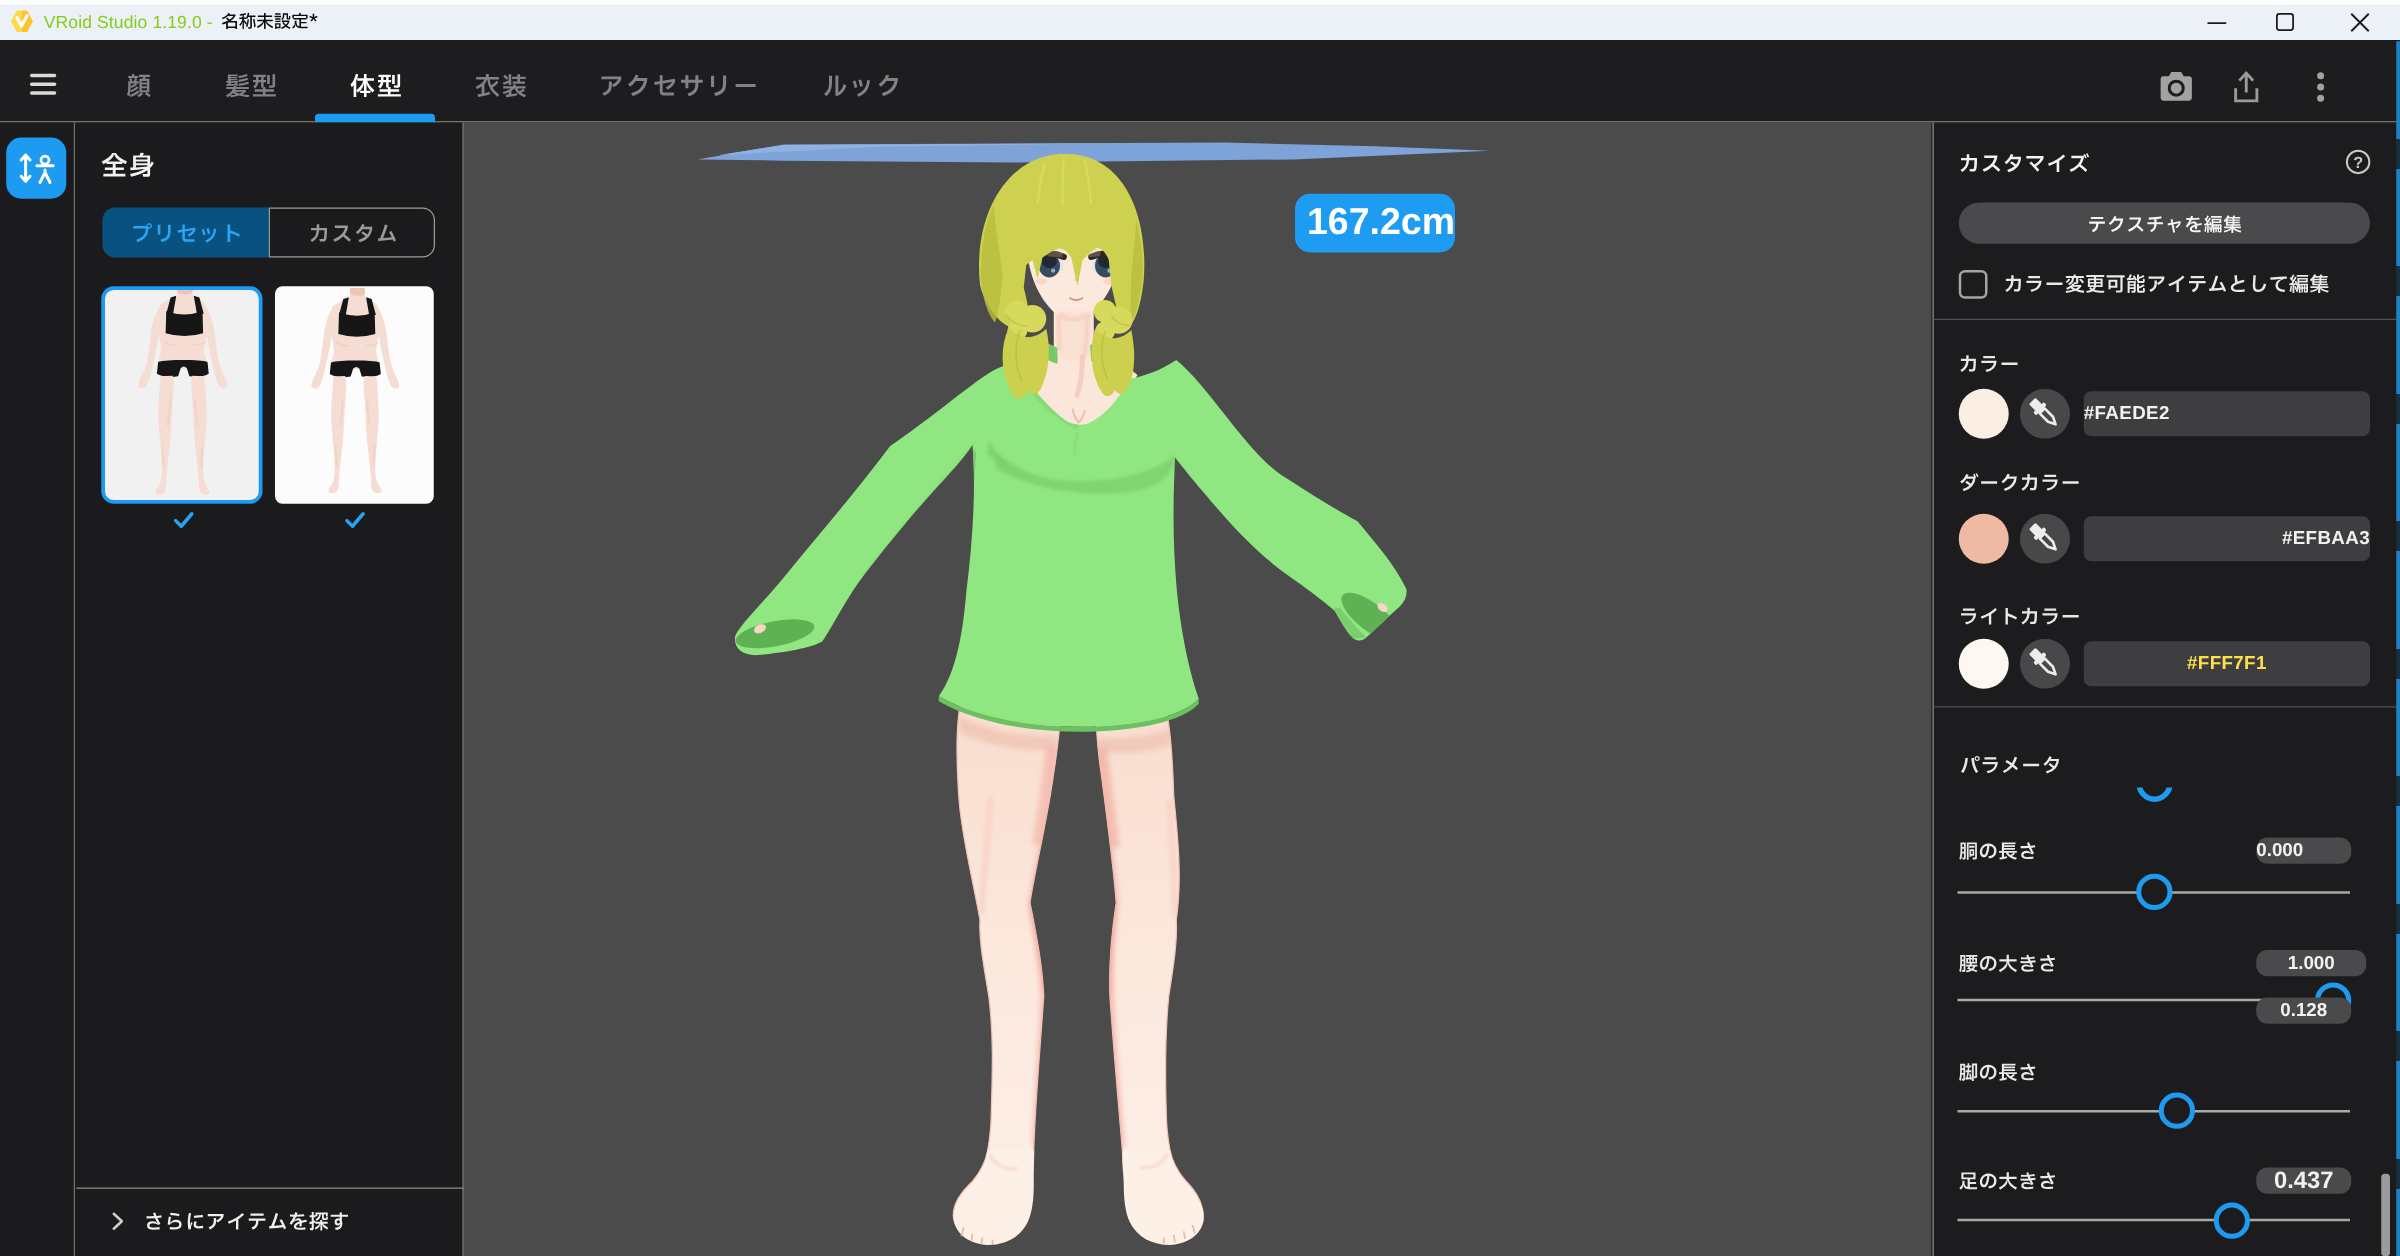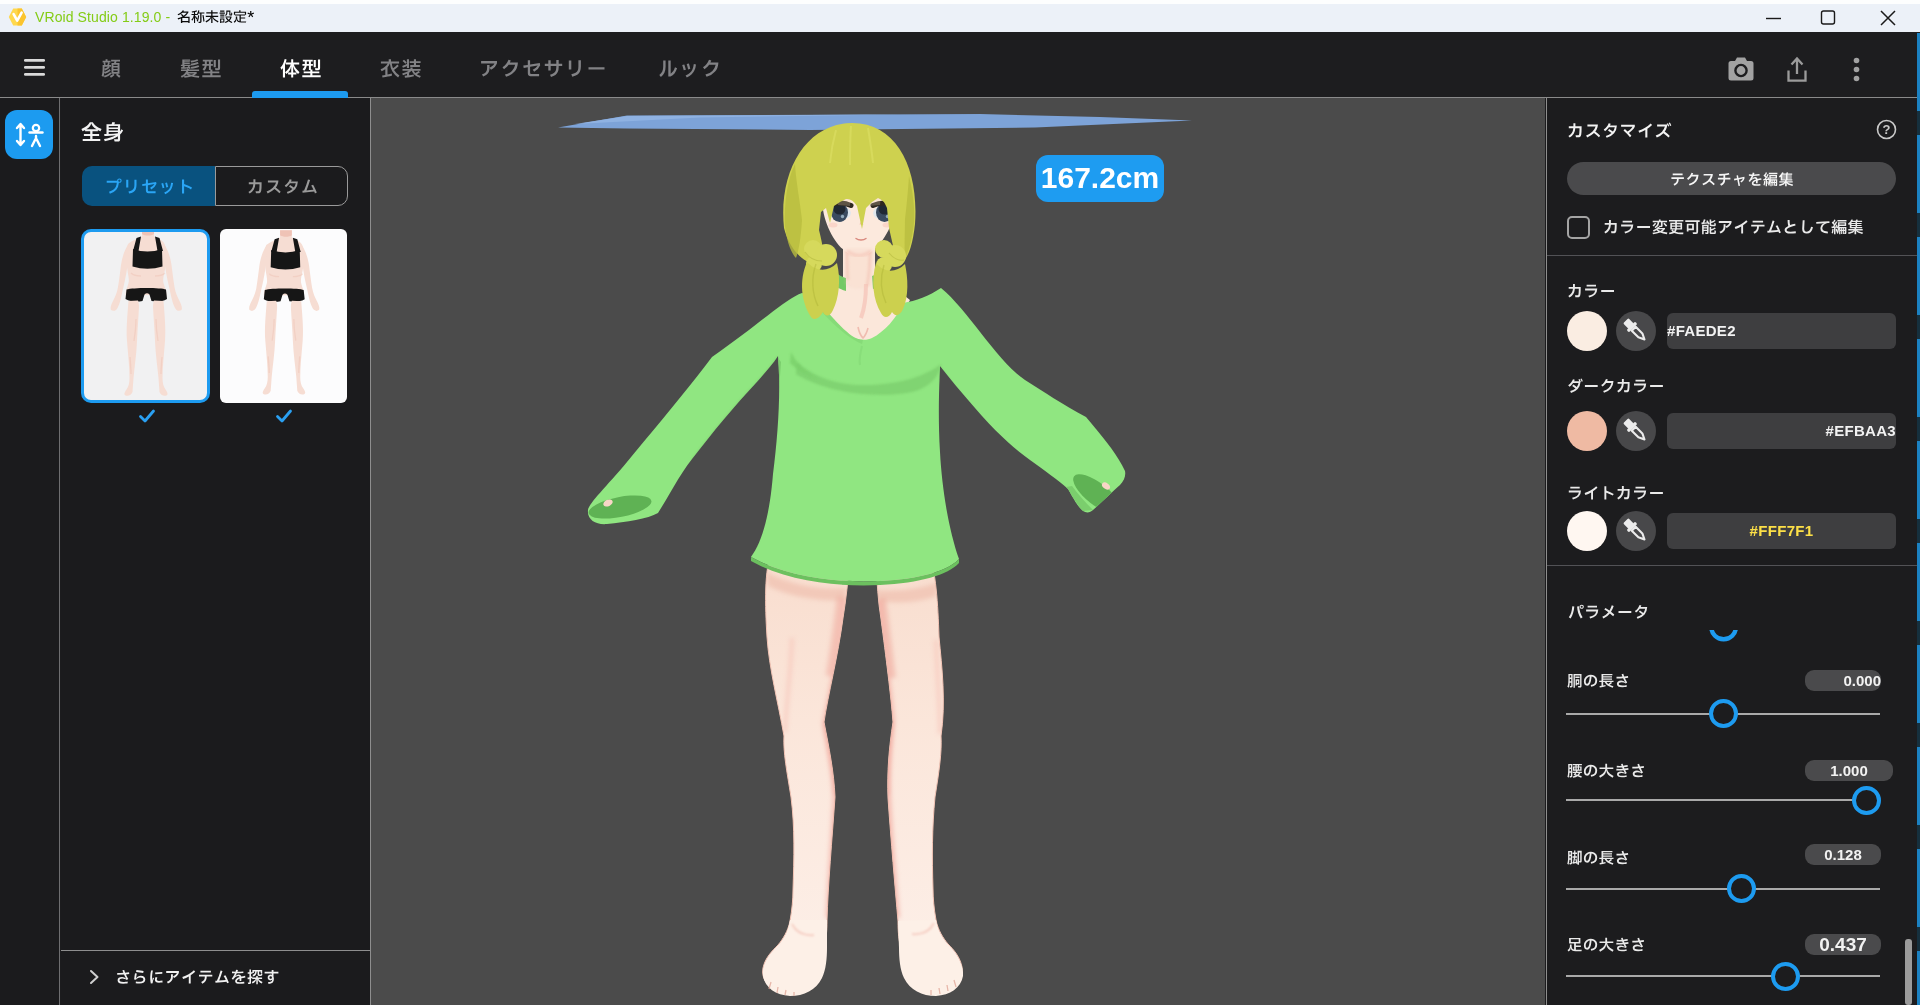--- a/index.html
+++ b/index.html
@@ -335,21 +335,21 @@
 <path d="M807 262 C799 280 801 302 811 317 C814 321 819 319 823 312 C825 317 830 317 833 310 C839 298 841 280 837 263 C828 272 816 272 807 262 Z" fill="#ccd04e"></path>
 <path d="M876 263 C871 280 873 300 881 313 C884 319 889 318 892 312 C895 317 900 316 903 309 C909 296 908 278 905 264 C896 273 884 273 876 263 Z" fill="#ccd04e"></path>
 <g stroke="#aaae35" stroke-width="1.4" fill="none" opacity=".4">
 <path d="M816 264 C811 278 812 294 818 306"></path>
 <path d="M884 265 C880 278 881 292 886 303"></path>
 </g>
 <g stroke="#a5a932" stroke-width="1.2" fill="none" opacity=".4">
 <path d="M805 252 C809 258 816 261 822 261 M889 253 C893 258 899 261 904 260"></path>
 </g>
 </svg>
-<div class="abs" style="left:1036px;top:155px;width:128px;height:47px;background:#1e9cf1;border-radius:12px;color:#fff;font-weight:bold;font-size:30px;text-align:center;line-height:46px">167.2cm</div>
+<div class="abs" style="left:1036px;top:155px;width:128px;height:47px;background:#1e9cf1;border-radius:12px;color:#fff;font-weight:bold;font-size:30px;text-align:right;line-height:46px">167.2cm</div>
 
 <div class="abs" style="left:1546px;top:98px;width:374px;height:907px;background:#1c1c1e;border-left:1px solid #8e8e8e"></div>
 <div class="abs" style="left:1547px;top:255px;width:373px;height:1px;background:#525256"></div>
 <div class="abs" style="left:1547px;top:565px;width:373px;height:1px;background:#525256"></div>
 <svg style="position:absolute;left:1566.0px;top:119.5px" width="107" height="23" viewBox="0 0 107 23">
     <path fill="#f2f2f2" d="M9.4 6.3H15.6V7.6Q15.6 9.9 15.5 11.9Q15.3 13.8 15.2 14.8Q14.9 16.2 14.2 16.7Q13.5 17.2 12.1 17.2H10.0L9.5 15.2H11.7Q12.5 15.2 12.8 15.0Q13.2 14.7 13.2 14.0Q13.3 13.2 13.4 11.6Q13.5 10.0 13.5 8.7V8.2H9.3Q9.1 11.6 7.7 13.8Q6.3 16.0 3.7 17.6L2.4 15.9Q4.0 14.9 5.0 13.9Q6.0 12.9 6.6 11.5Q7.1 10.1 7.3 8.2H2.8V6.3H7.4V3.3H9.4Z M34.2 15.7 32.9 17.3Q30.5 15.0 28.0 13.1Q25.2 15.8 21.2 17.4L20.1 15.5Q24.0 14.1 26.3 11.8Q28.7 9.5 29.6 6.4H21.4V4.4H31.9Q31.9 5.6 31.5 7.2Q30.8 9.5 29.3 11.6Q31.9 13.5 34.2 15.7Z M50.9 5.4Q50.7 10.1 48.1 13.3Q45.4 16.5 40.7 17.7L39.8 15.9Q43.3 14.9 45.5 13.0Q43.7 11.6 42.0 10.4L43.2 8.9Q44.9 10.1 46.9 11.6Q48.3 9.8 48.8 7.3H42.9Q42.1 8.4 41.2 9.3Q40.3 10.3 39.0 11.3L37.7 9.6Q39.5 8.4 40.7 6.8Q42.0 5.2 42.7 3.2L44.7 3.7Q44.3 4.7 43.9 5.4Z M55.1 4.8H68.8V6.7Q68.0 8.5 66.4 10.1Q64.9 11.7 62.9 13.0Q64.5 14.7 65.4 15.8L64.0 17.3Q61.0 13.6 57.5 10.6L58.9 9.1Q60.3 10.3 61.5 11.6Q63.1 10.5 64.5 9.3Q65.8 8.0 66.5 6.8H55.1Z M86.1 5.0Q84.0 7.1 81.4 8.8V17.6H79.3V10.0Q76.4 11.6 73.3 12.7L72.4 10.7Q75.9 9.7 79.1 7.7Q82.4 5.8 84.7 3.5Z M103.9 2.5Q104.7 4.0 105.3 5.4L104.1 5.9Q103.5 4.3 102.7 2.9ZM98.7 11.6Q99.9 12.5 101.2 13.6Q102.6 14.8 103.8 15.9L102.5 17.5Q99.9 14.9 97.4 13.2Q94.8 15.9 90.8 17.5L89.7 15.6Q93.5 14.2 95.8 11.9Q98.1 9.6 98.9 6.6H91.1V4.6H101.2Q100.9 4.0 100.7 3.7L101.9 3.2Q102.8 4.7 103.3 6.1L102.1 6.6Q101.8 5.8 101.2 4.6Q101.2 5.9 100.8 7.4Q100.1 9.7 98.7 11.6Z"></path>
   </svg>
 <svg class="abs" style="left:1876px;top:119px" width="21" height="21" viewBox="0 0 21 21">
  <circle cx="10.5" cy="10.5" r="9" fill="none" stroke="#c9c9c9" stroke-width="1.6"></circle>
  <text x="10.5" y="15.2" text-anchor="middle" font-family="Liberation Sans" font-size="13" font-weight="bold" fill="#c9c9c9">?</text>
@@ -403,33 +403,33 @@
 <div class="abs" style="left:1667px;top:512.5px;width:229px;height:36px;background:#3e3e40;border-radius:6px;color:#fde047;font-size:15px;font-weight:bold;text-align:center;line-height:36px;letter-spacing:.3px">#FFF7F1</div>
 <svg style="position:absolute;left:1567.0px;top:602.0px" width="84" height="21" viewBox="0 0 84 21">
     <path fill="#e9e9e9" d="M12.6 4.7Q12.6 3.8 13.2 3.3Q13.8 2.7 14.7 2.7Q15.7 2.7 16.2 3.3Q16.8 3.8 16.8 4.7Q16.8 5.6 16.2 6.2Q15.7 6.7 14.7 6.7Q13.8 6.7 13.2 6.2Q12.6 5.6 12.6 4.7ZM15.7 4.9V4.6Q15.7 4.2 15.5 4.0Q15.2 3.7 14.7 3.7Q14.2 3.7 14.0 4.0Q13.7 4.2 13.7 4.6V4.9Q13.7 5.3 14.0 5.5Q14.2 5.7 14.7 5.7Q15.2 5.7 15.5 5.5Q15.7 5.3 15.7 4.9ZM1.8 15.3Q3.4 13.0 4.2 10.4Q5.0 7.8 5.3 4.3L7.3 4.4Q7.0 8.2 6.1 11.0Q5.3 13.9 3.6 16.4ZM12.1 4.3Q12.3 7.7 13.2 10.3Q14.0 12.9 15.6 15.3L13.8 16.4Q12.1 13.8 11.2 11.0Q10.3 8.1 10.1 4.4Z M20.6 3.7H30.0V5.5H20.6ZM19.1 7.6H31.3Q31.2 11.3 29.1 13.6Q27.0 15.8 23.2 16.5L22.4 14.7Q25.4 14.2 27.1 12.9Q28.7 11.6 29.2 9.4H19.1Z M46.2 14.2Q44.7 12.8 42.9 11.4Q40.4 14.7 36.4 16.4L35.3 14.7Q39.0 13.2 41.4 10.2Q39.4 8.8 37.3 7.6L38.4 6.0Q40.5 7.2 42.5 8.6Q43.8 6.4 44.8 3.3L46.7 3.9Q45.6 7.3 44.0 9.8Q45.9 11.3 47.3 12.6Z M64.3 10.9H51.5V8.9H64.3Z M80.2 5.1Q80.1 9.5 77.6 12.5Q75.0 15.5 70.6 16.7L69.7 14.9Q73.1 14.0 75.2 12.3Q73.5 10.9 71.8 9.8L73.0 8.4Q74.6 9.5 76.4 10.9Q77.7 9.2 78.2 6.8H72.7Q72.0 7.9 71.1 8.8Q70.3 9.7 69.0 10.6L67.8 9.1Q69.5 7.9 70.7 6.4Q71.8 4.8 72.6 3.0L74.4 3.5Q74.0 4.4 73.7 5.1Z"></path>
   </svg>
 <svg class="abs" style="left:1707px;top:629.5px" width="34" height="14" viewBox="0 0 34 14">
  <circle cx="16.6" cy="-3" r="12.3" fill="none" stroke="#1d9bf0" stroke-width="4.4"></circle>
 </svg>
 <svg style="position:absolute;left:1566.0px;top:671.0px" width="65" height="21" viewBox="0 0 65 21">
     <path fill="#e9e9e9" d="M2.4 2.9H6.6V14.8Q6.6 15.7 6.3 16.1Q5.9 16.5 5.1 16.5H4.2L3.7 15.0H5.2V11.8H3.7Q3.6 13.4 3.4 14.6Q3.2 15.7 2.8 16.8L1.4 15.7Q2.0 14.3 2.2 12.6Q2.4 10.8 2.4 7.6ZM7.5 2.9H15.5V14.9Q15.5 15.5 15.4 15.8Q15.3 16.2 14.9 16.4Q14.6 16.5 14.0 16.5H12.3L11.9 14.9H14.1V4.4H8.9V16.7H7.5ZM5.2 6.6V4.3H3.8V6.6ZM9.3 5.6H13.6V7.1H9.3ZM5.2 10.3V8.0H3.8Q3.8 8.9 3.8 10.3ZM9.6 8.3H13.3V13.5H10.9V14.4H9.6ZM10.9 12.1H12.1V9.7H10.9Z M31.2 9.5Q31.2 12.3 29.7 13.8Q28.1 15.4 25.2 15.8L24.7 14.0Q27.1 13.7 28.2 12.7Q29.3 11.6 29.3 9.6Q29.3 7.9 28.4 6.9Q27.4 5.8 25.6 5.5Q25.1 10.3 24.1 12.5Q23.0 14.7 21.2 14.7Q20.3 14.7 19.6 14.3Q18.8 13.8 18.4 12.9Q17.9 11.9 17.9 10.5Q17.9 8.6 18.8 7.1Q19.7 5.5 21.2 4.7Q22.8 3.8 24.8 3.8Q26.7 3.8 28.1 4.5Q29.6 5.3 30.4 6.6Q31.2 7.9 31.2 9.5ZM23.8 5.5Q22.6 5.7 21.7 6.4Q20.8 7.1 20.2 8.2Q19.7 9.2 19.7 10.5Q19.7 11.6 20.1 12.2Q20.5 12.8 21.2 12.8Q21.7 12.8 22.2 12.1Q22.7 11.3 23.1 9.7Q23.5 8.0 23.8 5.5Z M47.5 9.7V11.1H45.2L46.0 12.0Q45.0 13.0 43.6 13.8Q44.9 14.5 47.4 15.2L46.8 16.7Q44.5 16.0 43.0 15.3Q41.5 14.5 40.4 13.5Q39.4 12.6 38.6 11.1H37.2V14.5Q38.2 14.3 39.4 14.0L39.7 15.3Q37.2 16.1 33.8 16.6L33.5 15.1L35.5 14.8V11.1H33.2V9.7H35.5V2.9H46.4V4.3H37.2V5.2H46.0V6.5H37.2V7.4H46.0V8.7H37.2V9.7ZM44.8 11.1H40.5Q41.2 12.3 42.2 13.0Q43.7 12.1 44.8 11.1Z M52.8 12.9Q52.8 13.7 53.7 14.1Q54.5 14.5 56.6 14.5Q57.5 14.5 58.6 14.4Q59.7 14.3 60.6 14.1L60.8 15.8Q59.9 16.0 58.7 16.1Q57.5 16.2 56.4 16.2Q53.5 16.2 52.2 15.4Q50.9 14.5 50.9 12.8Q50.9 11.3 52.0 10.5Q53.2 9.6 55.2 9.6Q56.4 9.6 57.4 10.1Q58.3 10.5 59.1 11.4L59.2 11.3Q58.0 9.3 57.1 7.3Q54.6 7.5 50.5 7.5V5.8Q54.2 5.8 56.4 5.6Q56.0 4.6 55.6 3.2L57.3 2.8Q57.7 4.2 58.3 5.5Q60.1 5.4 62.0 5.1L62.2 6.8Q60.4 7.1 59.0 7.2Q59.9 9.2 61.2 11.6L59.8 12.5Q58.8 11.9 57.7 11.6Q56.5 11.3 55.5 11.3Q54.1 11.3 53.5 11.7Q52.8 12.1 52.8 12.9Z"></path>
   </svg>
-<div class="abs" style="left:1805px;top:670px;width:76px;height:21px;background:#4a4a4c;border-radius:9px;color:#f2f2f2;font-size:15px;font-weight:bold;text-align:right;line-height:22px">0.000</div>
+<div class="abs" style="left:1805px;top:670px;width:76px;height:21px;background:#4a4a4c;border-radius:9px;color:#f2f2f2;font-size:15px;font-weight:bold;text-align:left;line-height:22px">0.000</div>
 <div class="abs" style="left:1566px;top:712.5px;width:314px;height:2px;background:#a9a9a9"></div>
 <div class="abs" style="left:1709.0px;top:699.0px;width:29px;height:29px;border-radius:50%;border:4.6px solid #1d9bf0;background:#1c1c1e"></div>
 <svg style="position:absolute;left:1566.0px;top:761.0px" width="81" height="21" viewBox="0 0 81 21">
     <path fill="#e9e9e9" d="M2.2 2.9H6.3V14.8Q6.3 15.7 5.9 16.1Q5.5 16.5 4.7 16.5H3.9L3.5 15.0H4.9V11.7H3.5Q3.4 13.4 3.2 14.6Q3.0 15.7 2.6 16.8L1.4 15.7Q1.9 14.4 2.0 12.6Q2.2 10.8 2.2 7.5ZM15.9 4.3H13.1V5.4H15.6V9.7H11.6Q11.4 10.3 11.2 10.8H15.9V12.1H14.3Q13.8 13.3 12.9 14.3Q14.4 14.8 15.9 15.4L15.2 16.8Q13.4 15.9 11.6 15.3Q9.9 16.4 7.1 16.8L6.6 15.4Q8.5 15.2 9.8 14.6L7.6 13.9Q8.2 13.1 8.9 12.1H6.7V10.8H9.6L9.8 10.4L10.1 9.7H7.0V5.4H9.4V4.3H6.8V3.0H15.9ZM10.7 5.4H11.8V4.3H10.7ZM4.9 6.6V4.3H3.6V6.6ZM9.4 6.6H8.4V8.5H9.4ZM11.8 8.5V6.6H10.7V8.5ZM13.0 8.5H14.2V6.6H13.0ZM4.9 10.3V8.0H3.6Q3.6 8.9 3.6 10.3ZM10.4 12.1Q10.0 12.7 9.6 13.3Q10.4 13.5 11.4 13.8Q12.2 13.1 12.7 12.1Z M31.2 9.5Q31.2 12.3 29.7 13.8Q28.1 15.4 25.2 15.8L24.7 14.0Q27.1 13.7 28.2 12.7Q29.3 11.6 29.3 9.6Q29.3 7.9 28.4 6.9Q27.4 5.8 25.6 5.5Q25.1 10.3 24.1 12.5Q23.0 14.7 21.2 14.7Q20.3 14.7 19.6 14.3Q18.8 13.8 18.4 12.9Q17.9 11.9 17.9 10.5Q17.9 8.6 18.8 7.1Q19.7 5.5 21.2 4.7Q22.8 3.8 24.8 3.8Q26.7 3.8 28.1 4.5Q29.6 5.3 30.4 6.6Q31.2 7.9 31.2 9.5ZM23.8 5.5Q22.6 5.7 21.7 6.4Q20.8 7.1 20.2 8.2Q19.7 9.2 19.7 10.5Q19.7 11.6 20.1 12.2Q20.5 12.8 21.2 12.8Q21.7 12.8 22.2 12.1Q22.7 11.3 23.1 9.7Q23.5 8.0 23.8 5.5Z M41.2 8.1Q41.4 9.5 42.0 10.6Q42.7 11.7 44.0 12.7Q45.3 13.8 47.6 15.0L46.6 16.7Q44.4 15.4 43.1 14.4Q41.9 13.4 41.2 12.2Q40.5 11.0 40.3 9.4H40.2Q40.0 11.1 39.4 12.2Q38.7 13.4 37.5 14.4Q36.3 15.4 34.1 16.7L33.1 15.0Q35.3 13.8 36.6 12.7Q37.9 11.7 38.5 10.6Q39.1 9.5 39.3 8.1H33.5V6.4H39.3V2.7H41.1V6.4H47.3V8.1Z M52.8 13.3Q52.8 14.0 53.6 14.4Q54.4 14.7 55.9 14.7Q58.1 14.7 60.5 14.2L60.8 15.8Q58.2 16.3 55.9 16.3Q53.4 16.3 52.2 15.6Q51.0 14.8 51.0 13.3Q51.0 12.0 52.0 11.3Q53.1 10.5 55.0 10.5Q56.2 10.5 57.1 10.9Q58.0 11.2 58.7 11.8L58.8 11.8Q58.0 10.5 57.4 9.3Q55.4 9.5 53.5 9.5Q51.3 9.5 50.3 9.4L50.4 7.8Q51.7 7.9 53.5 7.9Q54.8 7.9 56.7 7.8Q56.6 7.5 56.3 6.8Q56.2 6.6 56.1 6.4Q54.6 6.4 53.8 6.4Q51.7 6.4 50.7 6.4L50.8 4.8Q51.7 4.9 53.7 4.9Q54.5 4.9 55.6 4.8Q55.3 3.9 55.0 3.1L56.7 2.8Q56.8 3.4 57.3 4.7Q59.5 4.5 61.6 4.1L61.8 5.7Q59.7 6.0 57.9 6.2Q58.3 7.2 58.5 7.6Q60.7 7.4 62.3 7.1L62.5 8.7Q60.6 9.0 59.2 9.2Q59.9 10.6 60.8 12.1L59.5 12.9Q58.6 12.5 57.5 12.3Q56.4 12.0 55.3 12.0Q54.0 12.0 53.4 12.4Q52.8 12.7 52.8 13.3Z M68.6 12.9Q68.6 13.7 69.5 14.1Q70.3 14.5 72.4 14.5Q73.3 14.5 74.4 14.4Q75.5 14.3 76.4 14.1L76.6 15.8Q75.7 16.0 74.5 16.1Q73.3 16.2 72.2 16.2Q69.3 16.2 68.0 15.4Q66.7 14.5 66.7 12.8Q66.7 11.3 67.8 10.5Q69.0 9.6 71.0 9.6Q72.2 9.6 73.2 10.1Q74.1 10.5 74.9 11.4L75.0 11.3Q73.8 9.3 72.9 7.3Q70.4 7.5 66.3 7.5V5.8Q70.0 5.8 72.2 5.6Q71.8 4.6 71.4 3.2L73.1 2.8Q73.5 4.2 74.1 5.5Q75.9 5.4 77.8 5.1L78.0 6.8Q76.2 7.1 74.8 7.2Q75.7 9.2 77.0 11.6L75.6 12.5Q74.6 11.9 73.5 11.6Q72.3 11.3 71.3 11.3Q69.9 11.3 69.3 11.7Q68.6 12.1 68.6 12.9Z"></path>
   </svg>
 <div class="abs" style="left:1805px;top:760px;width:88px;height:21px;background:#4a4a4c;border-radius:9px;color:#f2f2f2;font-size:15px;font-weight:bold;text-align:center;line-height:22px">1.000</div>
 <div class="abs" style="left:1566px;top:799px;width:314px;height:2px;background:#a9a9a9"></div>
 <div class="abs" style="left:1851.5px;top:785.5px;width:29px;height:29px;border-radius:50%;border:4.6px solid #1d9bf0;background:#1c1c1e"></div>
 <svg style="position:absolute;left:1566.0px;top:848.0px" width="65" height="21" viewBox="0 0 65 21">
     <path fill="#e9e9e9" d="M10.5 10.6Q10.7 11.5 11.0 12.9Q11.3 14.3 11.5 15.4L10.3 15.9Q10.2 15.3 10.2 15.1Q8.3 15.5 6.6 15.8L6.3 14.2L7.0 14.2Q7.5 11.7 7.9 9.7H6.5V8.2H8.1V5.9H6.5V4.4H8.1V2.5H9.4V4.4H11.0V5.9H9.4V8.2H11.0V9.7H9.2Q8.8 12.2 8.3 14.0Q9.0 13.9 9.9 13.7Q9.6 12.1 9.3 11.1ZM15.7 2.8V13.0Q15.7 13.9 15.3 14.2Q15.0 14.5 14.3 14.5H13.4L13.0 12.9H14.2V4.4H13.0V16.8H11.5V2.8ZM2.1 2.9H6.1V14.8Q6.1 15.7 5.7 16.1Q5.3 16.5 4.5 16.5H3.8L3.3 15.0H4.7V11.7H3.4Q3.3 13.4 3.1 14.6Q2.9 15.7 2.5 16.8L1.3 15.7Q1.7 14.4 1.9 12.6Q2.1 10.8 2.1 7.7ZM4.7 6.6V4.3H3.5V6.6ZM4.7 10.3V8.0H3.5Q3.5 8.9 3.5 10.3Z M31.2 9.5Q31.2 12.3 29.7 13.8Q28.1 15.4 25.2 15.8L24.7 14.0Q27.1 13.7 28.2 12.7Q29.3 11.6 29.3 9.6Q29.3 7.9 28.4 6.9Q27.4 5.8 25.6 5.5Q25.1 10.3 24.1 12.5Q23.0 14.7 21.2 14.7Q20.3 14.7 19.6 14.3Q18.8 13.8 18.4 12.9Q17.9 11.9 17.9 10.5Q17.9 8.6 18.8 7.1Q19.7 5.5 21.2 4.7Q22.8 3.8 24.8 3.8Q26.7 3.8 28.1 4.5Q29.6 5.3 30.4 6.6Q31.2 7.9 31.2 9.5ZM23.8 5.5Q22.6 5.7 21.7 6.4Q20.8 7.1 20.2 8.2Q19.7 9.2 19.7 10.5Q19.7 11.6 20.1 12.2Q20.5 12.8 21.2 12.8Q21.7 12.8 22.2 12.1Q22.7 11.3 23.1 9.7Q23.5 8.0 23.8 5.5Z M47.5 9.7V11.1H45.2L46.0 12.0Q45.0 13.0 43.6 13.8Q44.9 14.5 47.4 15.2L46.8 16.7Q44.5 16.0 43.0 15.3Q41.5 14.5 40.4 13.5Q39.4 12.6 38.6 11.1H37.2V14.5Q38.2 14.3 39.4 14.0L39.7 15.3Q37.2 16.1 33.8 16.6L33.5 15.1L35.5 14.8V11.1H33.2V9.7H35.5V2.9H46.4V4.3H37.2V5.2H46.0V6.5H37.2V7.4H46.0V8.7H37.2V9.7ZM44.8 11.1H40.5Q41.2 12.3 42.2 13.0Q43.7 12.1 44.8 11.1Z M52.8 12.9Q52.8 13.7 53.7 14.1Q54.5 14.5 56.6 14.5Q57.5 14.5 58.6 14.4Q59.7 14.3 60.6 14.1L60.8 15.8Q59.9 16.0 58.7 16.1Q57.5 16.2 56.4 16.2Q53.5 16.2 52.2 15.4Q50.9 14.5 50.9 12.8Q50.9 11.3 52.0 10.5Q53.2 9.6 55.2 9.6Q56.4 9.6 57.4 10.1Q58.3 10.5 59.1 11.4L59.2 11.3Q58.0 9.3 57.1 7.3Q54.6 7.5 50.5 7.5V5.8Q54.2 5.8 56.4 5.6Q56.0 4.6 55.6 3.2L57.3 2.8Q57.7 4.2 58.3 5.5Q60.1 5.4 62.0 5.1L62.2 6.8Q60.4 7.1 59.0 7.2Q59.9 9.2 61.2 11.6L59.8 12.5Q58.8 11.9 57.7 11.6Q56.5 11.3 55.5 11.3Q54.1 11.3 53.5 11.7Q52.8 12.1 52.8 12.9Z"></path>
   </svg>
-<div class="abs" style="left:1805px;top:844px;width:76px;height:21px;background:#4a4a4c;border-radius:9px;color:#f2f2f2;font-size:15px;font-weight:bold;text-align:center;line-height:22px">0.128</div>
+<div class="abs" style="left:1805px;top:798px;width:76px;height:21px;background:#4a4a4c;border-radius:9px;color:#f2f2f2;font-size:15px;font-weight:bold;text-align:center;line-height:22px">0.128</div>
 <div class="abs" style="left:1566px;top:887.5px;width:314px;height:2px;background:#a9a9a9"></div>
 <div class="abs" style="left:1727.0px;top:874.0px;width:29px;height:29px;border-radius:50%;border:4.6px solid #1d9bf0;background:#1c1c1e"></div>
 <svg style="position:absolute;left:1566.0px;top:935.0px" width="81" height="21" viewBox="0 0 81 21">
     <path fill="#e9e9e9" d="M9.9 14.8H15.8L15.5 16.3H9.6Q7.4 16.3 6.2 15.5Q4.9 14.7 4.8 12.9H4.7Q4.6 13.8 4.4 14.4Q4.2 15.0 3.8 15.5Q3.4 16.0 2.5 16.6L1.5 15.1Q2.5 14.4 3.0 13.8Q3.5 13.2 3.7 12.6Q3.9 11.9 3.9 11.0V9.5H5.6V11.0Q5.6 12.4 6.2 13.4Q6.9 14.3 8.1 14.6V8.4H3.1V2.9H14.4V8.4H9.9V10.6H14.9V12.1H9.9ZM12.7 4.3H4.8V6.9H12.7Z M31.2 9.5Q31.2 12.3 29.7 13.8Q28.1 15.4 25.2 15.8L24.7 14.0Q27.1 13.7 28.2 12.7Q29.3 11.6 29.3 9.6Q29.3 7.9 28.4 6.9Q27.4 5.8 25.6 5.5Q25.1 10.3 24.1 12.5Q23.0 14.7 21.2 14.7Q20.3 14.7 19.6 14.3Q18.8 13.8 18.4 12.9Q17.9 11.9 17.9 10.5Q17.9 8.6 18.8 7.1Q19.7 5.5 21.2 4.7Q22.8 3.8 24.8 3.8Q26.7 3.8 28.1 4.5Q29.6 5.3 30.4 6.6Q31.2 7.9 31.2 9.5ZM23.8 5.5Q22.6 5.7 21.7 6.4Q20.8 7.1 20.2 8.2Q19.7 9.2 19.7 10.5Q19.7 11.6 20.1 12.2Q20.5 12.8 21.2 12.8Q21.7 12.8 22.2 12.1Q22.7 11.3 23.1 9.7Q23.5 8.0 23.8 5.5Z M41.2 8.1Q41.4 9.5 42.0 10.6Q42.7 11.7 44.0 12.7Q45.3 13.8 47.6 15.0L46.6 16.7Q44.4 15.4 43.1 14.4Q41.9 13.4 41.2 12.2Q40.5 11.0 40.3 9.4H40.2Q40.0 11.1 39.4 12.2Q38.7 13.4 37.5 14.4Q36.3 15.4 34.1 16.7L33.1 15.0Q35.3 13.8 36.6 12.7Q37.9 11.7 38.5 10.6Q39.1 9.5 39.3 8.1H33.5V6.4H39.3V2.7H41.1V6.4H47.3V8.1Z M52.8 13.3Q52.8 14.0 53.6 14.4Q54.4 14.7 55.9 14.7Q58.1 14.7 60.5 14.2L60.8 15.8Q58.2 16.3 55.9 16.3Q53.4 16.3 52.2 15.6Q51.0 14.8 51.0 13.3Q51.0 12.0 52.0 11.3Q53.1 10.5 55.0 10.5Q56.2 10.5 57.1 10.9Q58.0 11.2 58.7 11.8L58.8 11.8Q58.0 10.5 57.4 9.3Q55.4 9.5 53.5 9.5Q51.3 9.5 50.3 9.4L50.4 7.8Q51.7 7.9 53.5 7.9Q54.8 7.9 56.7 7.8Q56.6 7.5 56.3 6.8Q56.2 6.6 56.1 6.4Q54.6 6.4 53.8 6.4Q51.7 6.4 50.7 6.4L50.8 4.8Q51.7 4.9 53.7 4.9Q54.5 4.9 55.6 4.8Q55.3 3.9 55.0 3.1L56.7 2.8Q56.8 3.4 57.3 4.7Q59.5 4.5 61.6 4.1L61.8 5.7Q59.7 6.0 57.9 6.2Q58.3 7.2 58.5 7.6Q60.7 7.4 62.3 7.1L62.5 8.7Q60.6 9.0 59.2 9.2Q59.9 10.6 60.8 12.1L59.5 12.9Q58.6 12.5 57.5 12.3Q56.4 12.0 55.3 12.0Q54.0 12.0 53.4 12.4Q52.8 12.7 52.8 13.3Z M68.6 12.9Q68.6 13.7 69.5 14.1Q70.3 14.5 72.4 14.5Q73.3 14.5 74.4 14.4Q75.5 14.3 76.4 14.1L76.6 15.8Q75.7 16.0 74.5 16.1Q73.3 16.2 72.2 16.2Q69.3 16.2 68.0 15.4Q66.7 14.5 66.7 12.8Q66.7 11.3 67.8 10.5Q69.0 9.6 71.0 9.6Q72.2 9.6 73.2 10.1Q74.1 10.5 74.9 11.4L75.0 11.3Q73.8 9.3 72.9 7.3Q70.4 7.5 66.3 7.5V5.8Q70.0 5.8 72.2 5.6Q71.8 4.6 71.4 3.2L73.1 2.8Q73.5 4.2 74.1 5.5Q75.9 5.4 77.8 5.1L78.0 6.8Q76.2 7.1 74.8 7.2Q75.7 9.2 77.0 11.6L75.6 12.5Q74.6 11.9 73.5 11.6Q72.3 11.3 71.3 11.3Q69.9 11.3 69.3 11.7Q68.6 12.1 68.6 12.9Z"></path>
   </svg>
 <div class="abs" style="left:1805px;top:934px;width:76px;height:21px;background:#4a4a4c;border-radius:9px;color:#f2f2f2;font-size:19px;font-weight:bold;text-align:center;line-height:22px">0.437</div>
 <div class="abs" style="left:1566px;top:975px;width:314px;height:2px;background:#a9a9a9"></div>
 <div class="abs" style="left:1771.0px;top:961.5px;width:29px;height:29px;border-radius:50%;border:4.6px solid #1d9bf0;background:#1c1c1e"></div>
 <div class="abs" style="left:1905px;top:939px;width:7px;height:66px;background:#9b9b9b;border-radius:3px"></div>
 <div class="abs" style="left:1917px;top:33px;width:3px;height:972px;background:repeating-linear-gradient(180deg,#1b81c2 0 78px,#16303e 78px 102px)"></div>

